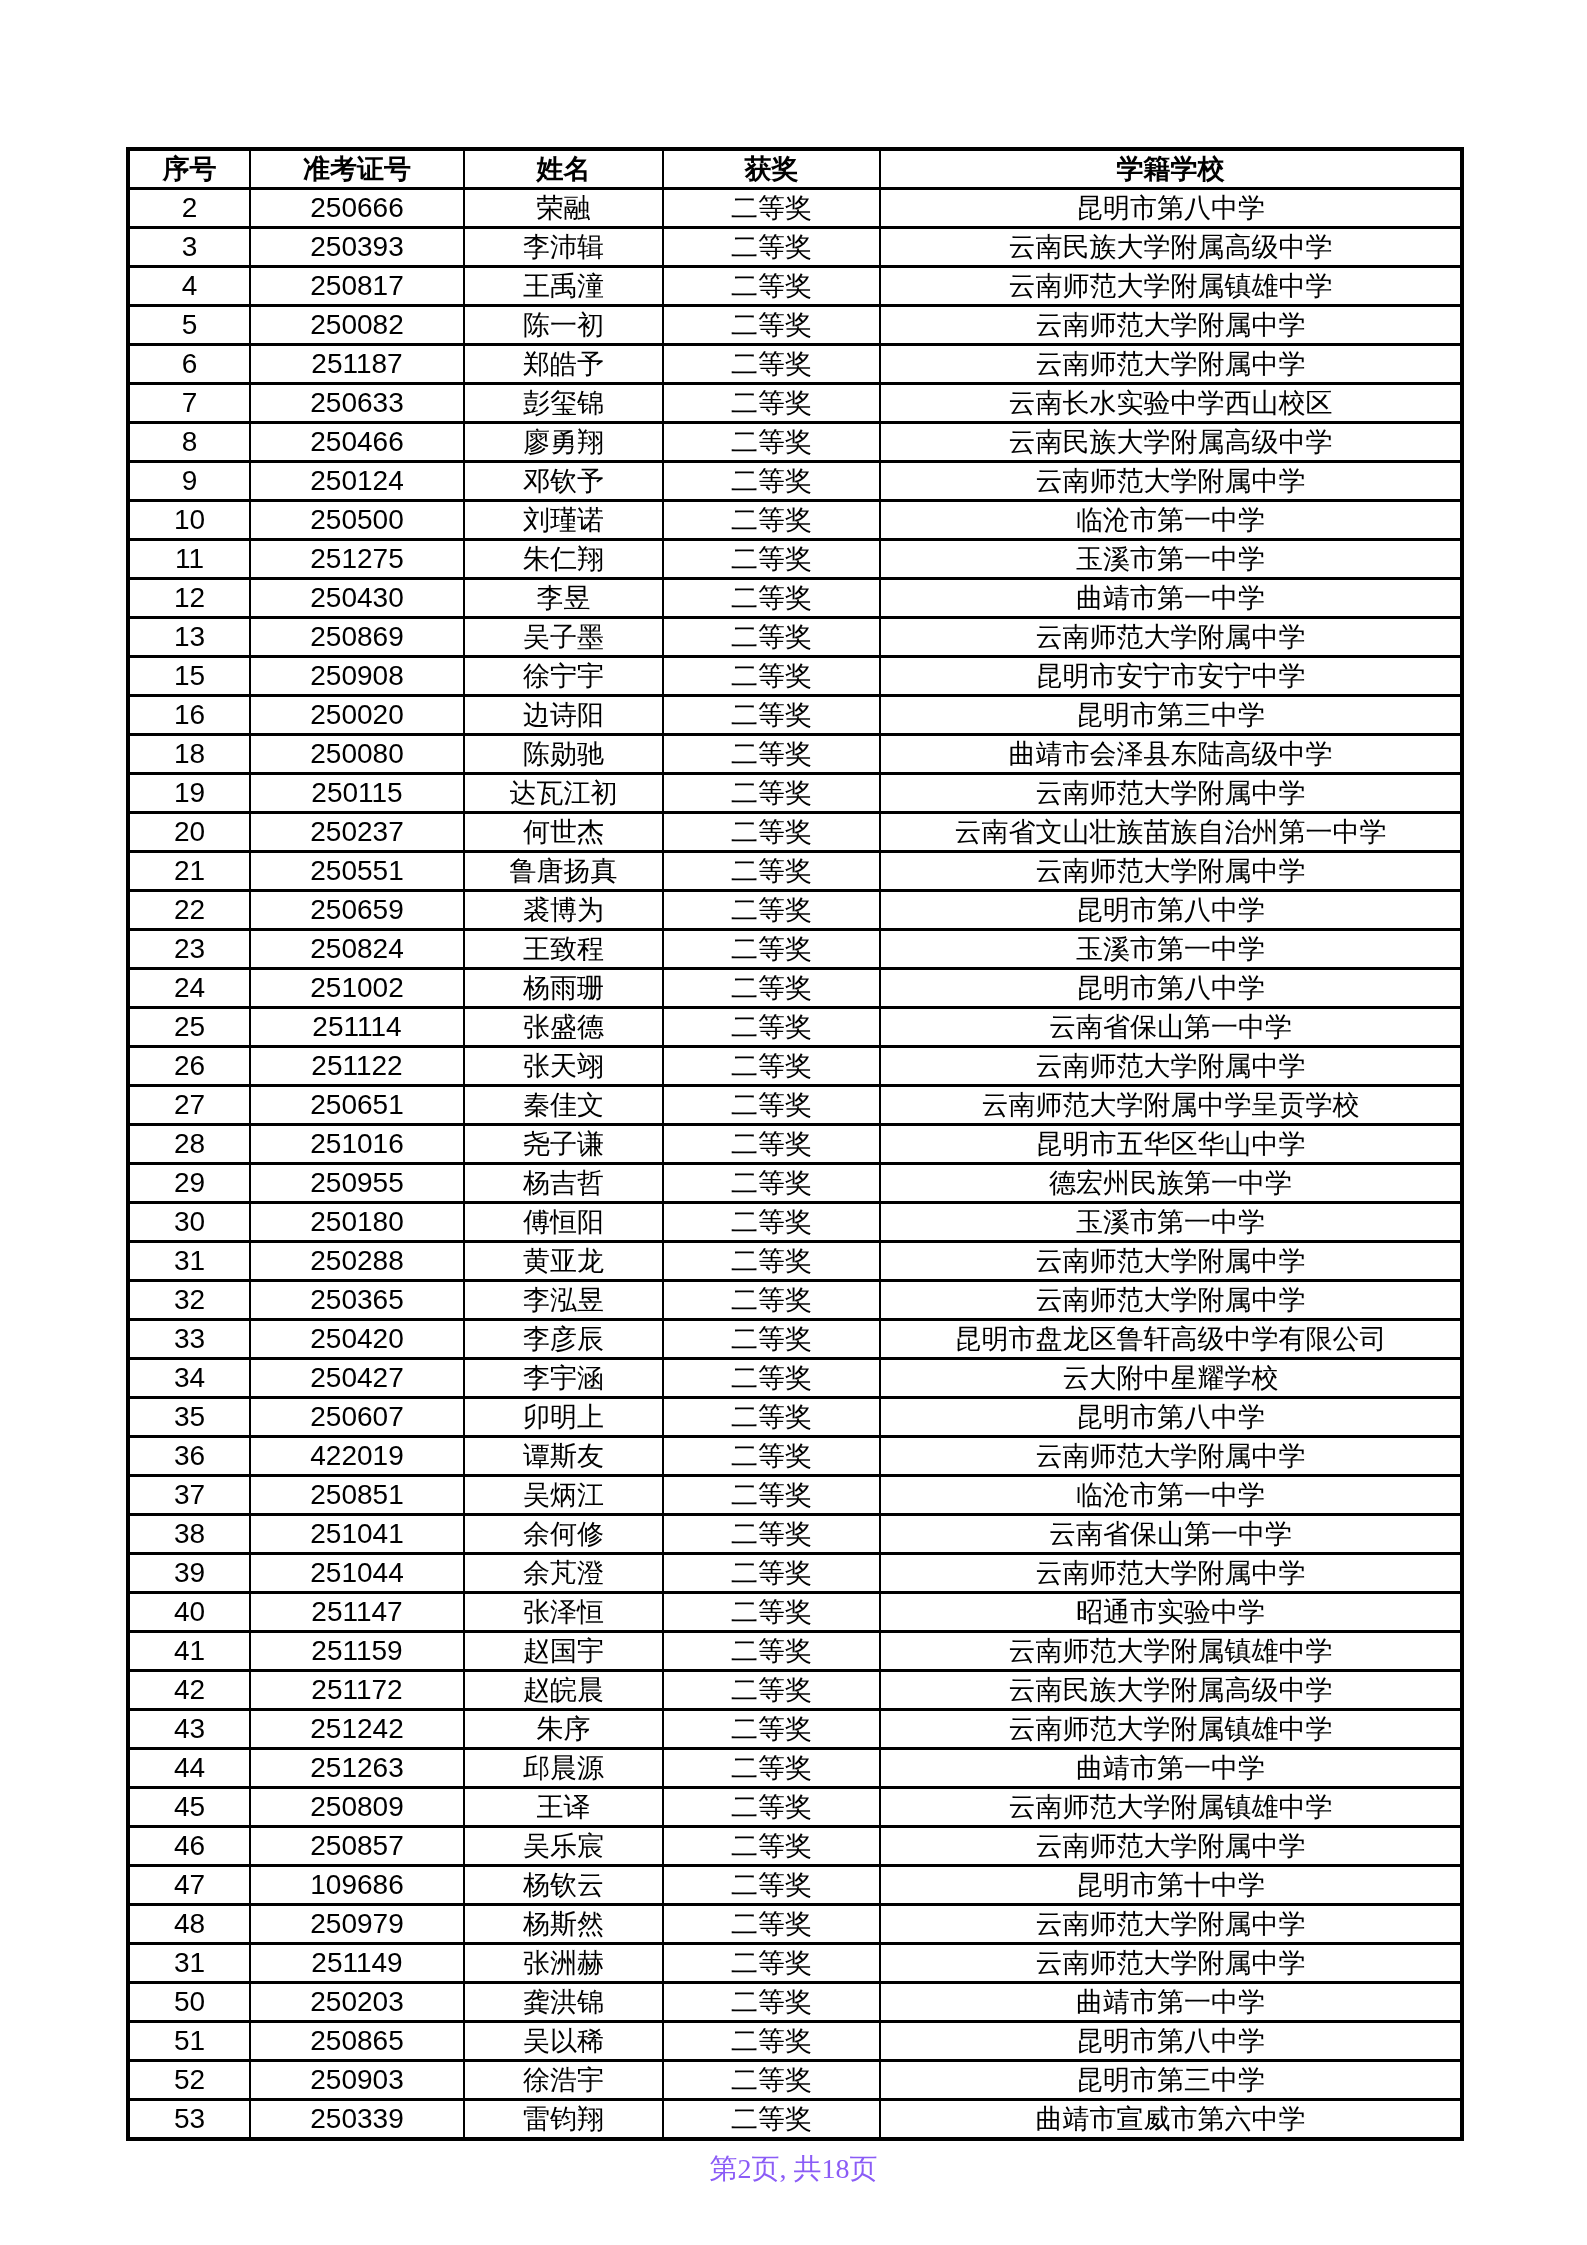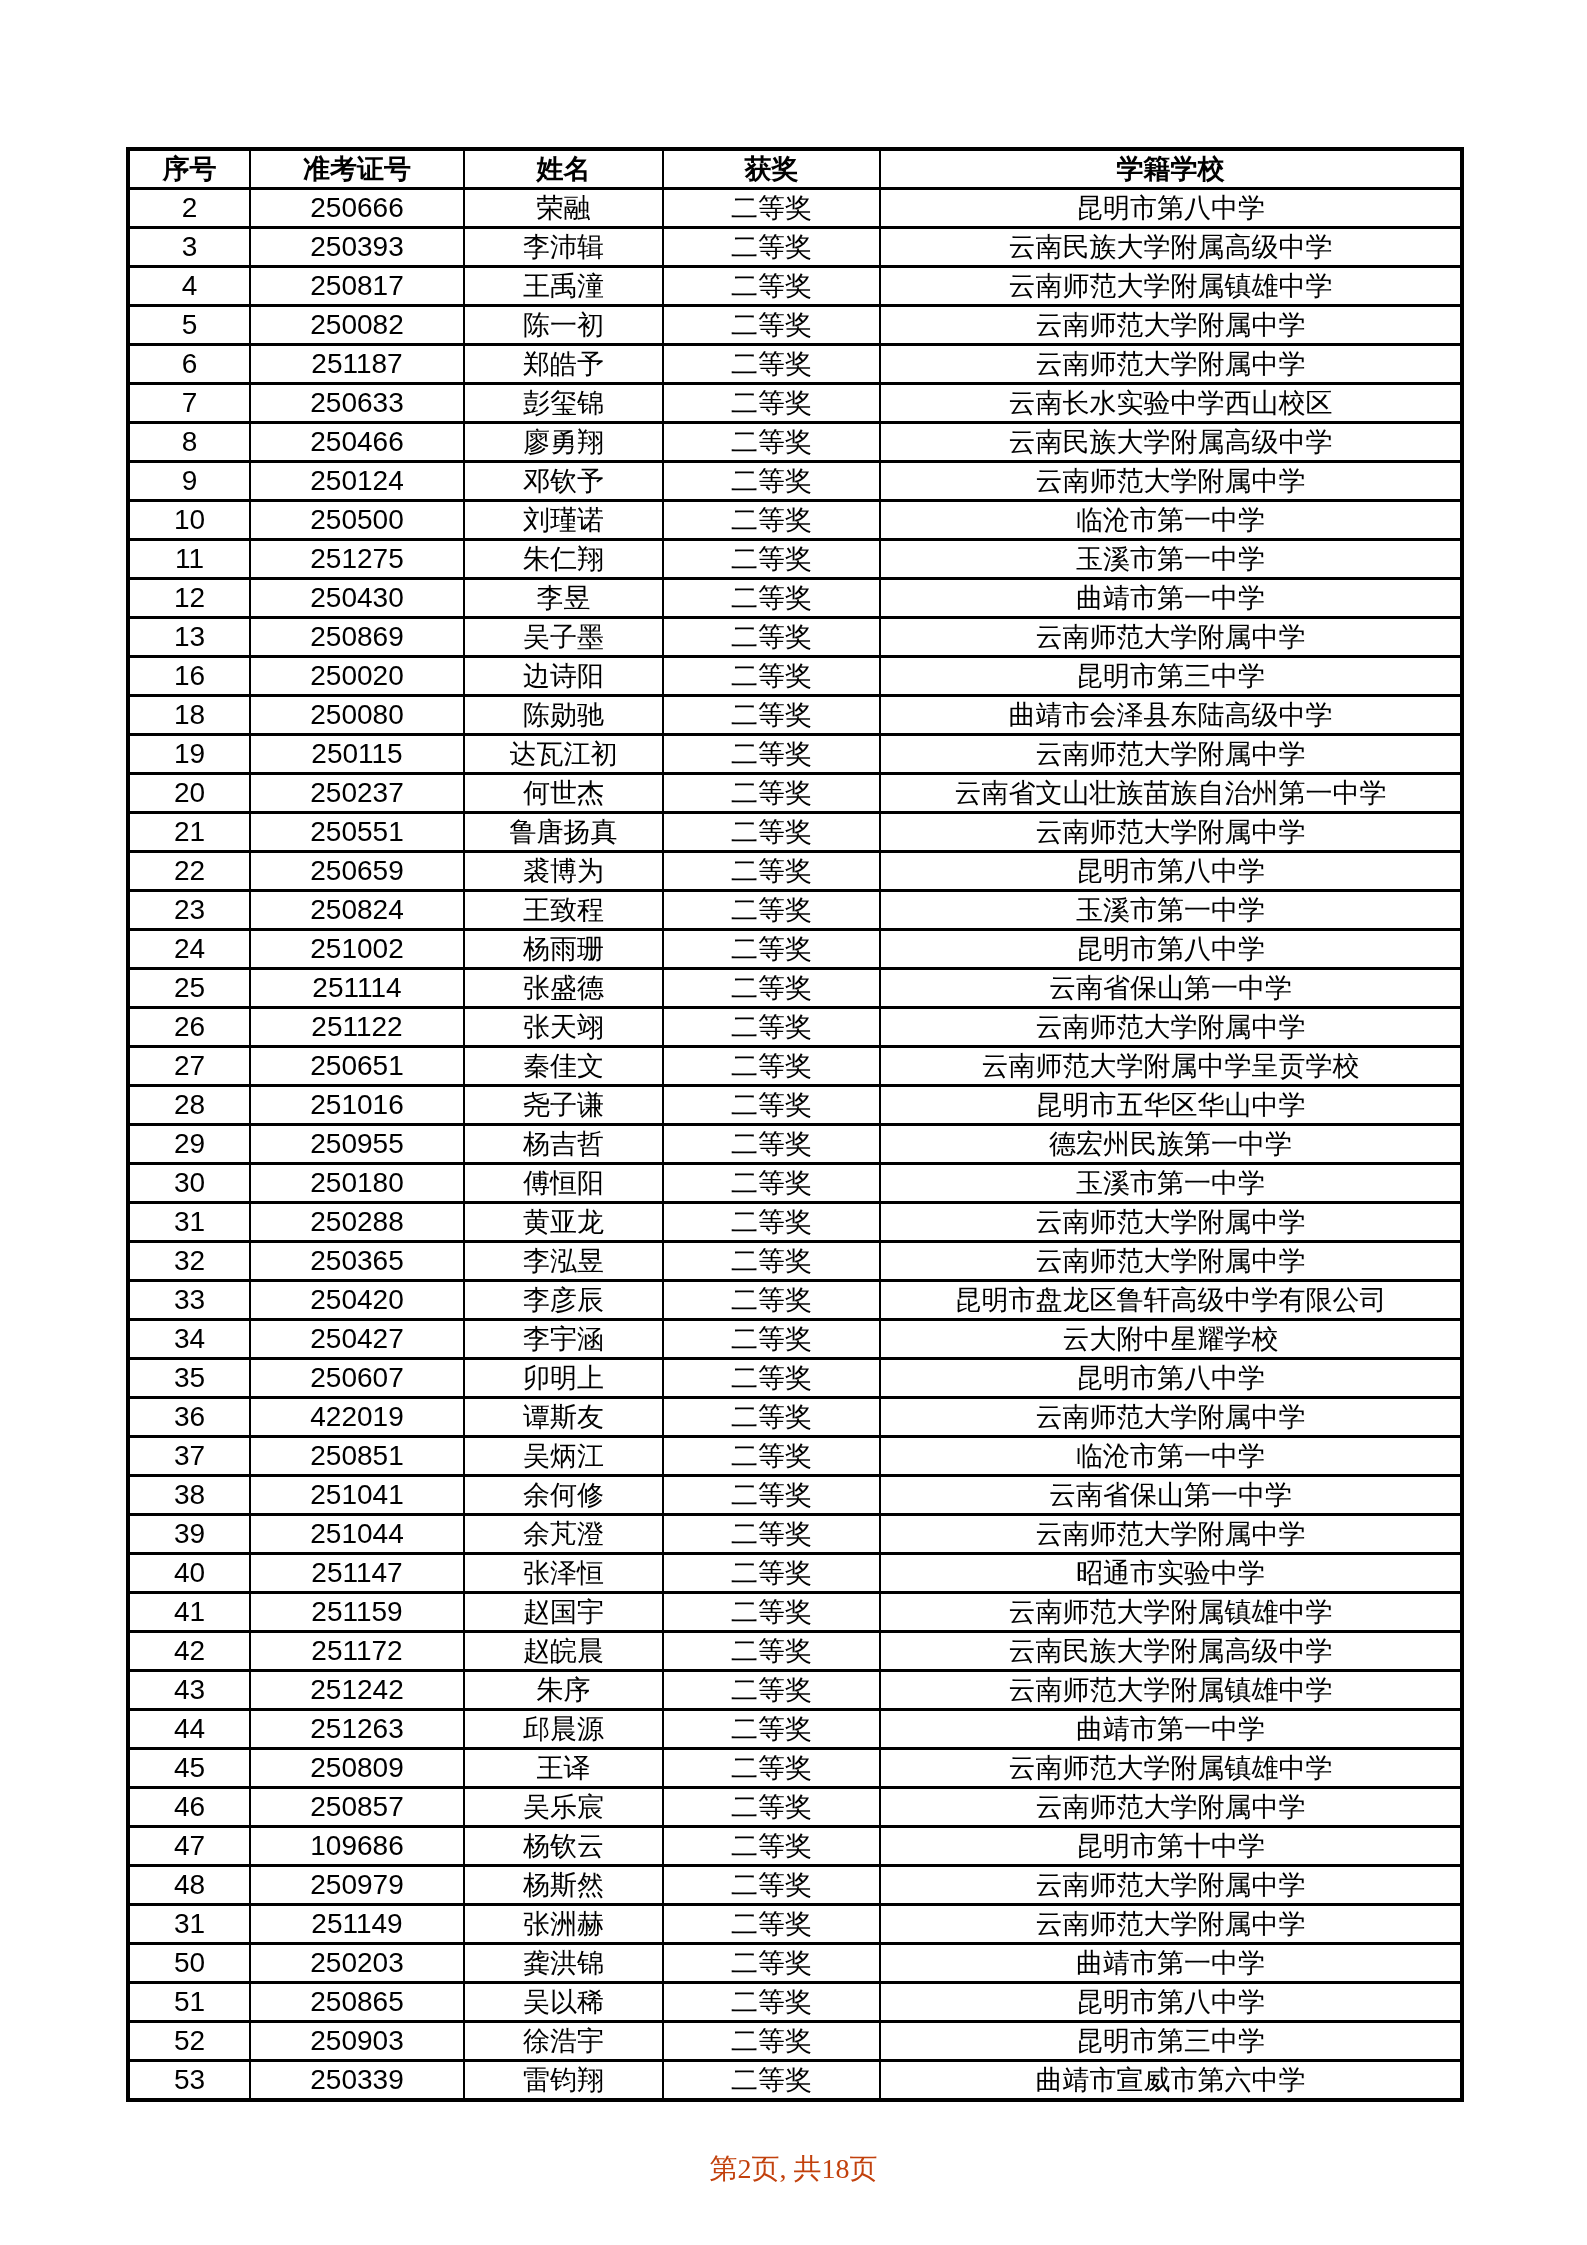--- a/index.html
+++ b/index.html
@@ -65,21 +65,21 @@
   .page-footer {
     position: absolute;
     left: 0;
     top: 2148px;
     width: 1587px;
     height: 42px;
     line-height: 42px;
     text-align: center;
     font-family: "Liberation Serif", serif;
     font-size: 28px;
-    color: #c2410c;
+    color: #8b5cf6;
   }
 </style>
 </head>
 <body>
 
 <div class="page">
 
   <table class="award-table">
     <colgroup>
       <col class="c-serial">
@@ -176,20 +176,27 @@
           <td>曲靖市第一中学</td>
         </tr>
         <tr>
           <td class="num">13</td>
           <td class="num">250869</td>
           <td>吴子墨</td>
           <td>二等奖</td>
           <td>云南师范大学附属中学</td>
         </tr>
         <tr>
+          <td class="num">15</td>
+          <td class="num">250908</td>
+          <td>徐宁宇</td>
+          <td>二等奖</td>
+          <td>昆明市安宁市安宁中学</td>
+        </tr>
+        <tr>
           <td class="num">16</td>
           <td class="num">250020</td>
           <td>边诗阳</td>
           <td>二等奖</td>
           <td>昆明市第三中学</td>
         </tr>
         <tr>
           <td class="num">18</td>
           <td class="num">250080</td>
           <td>陈勋驰</td>

